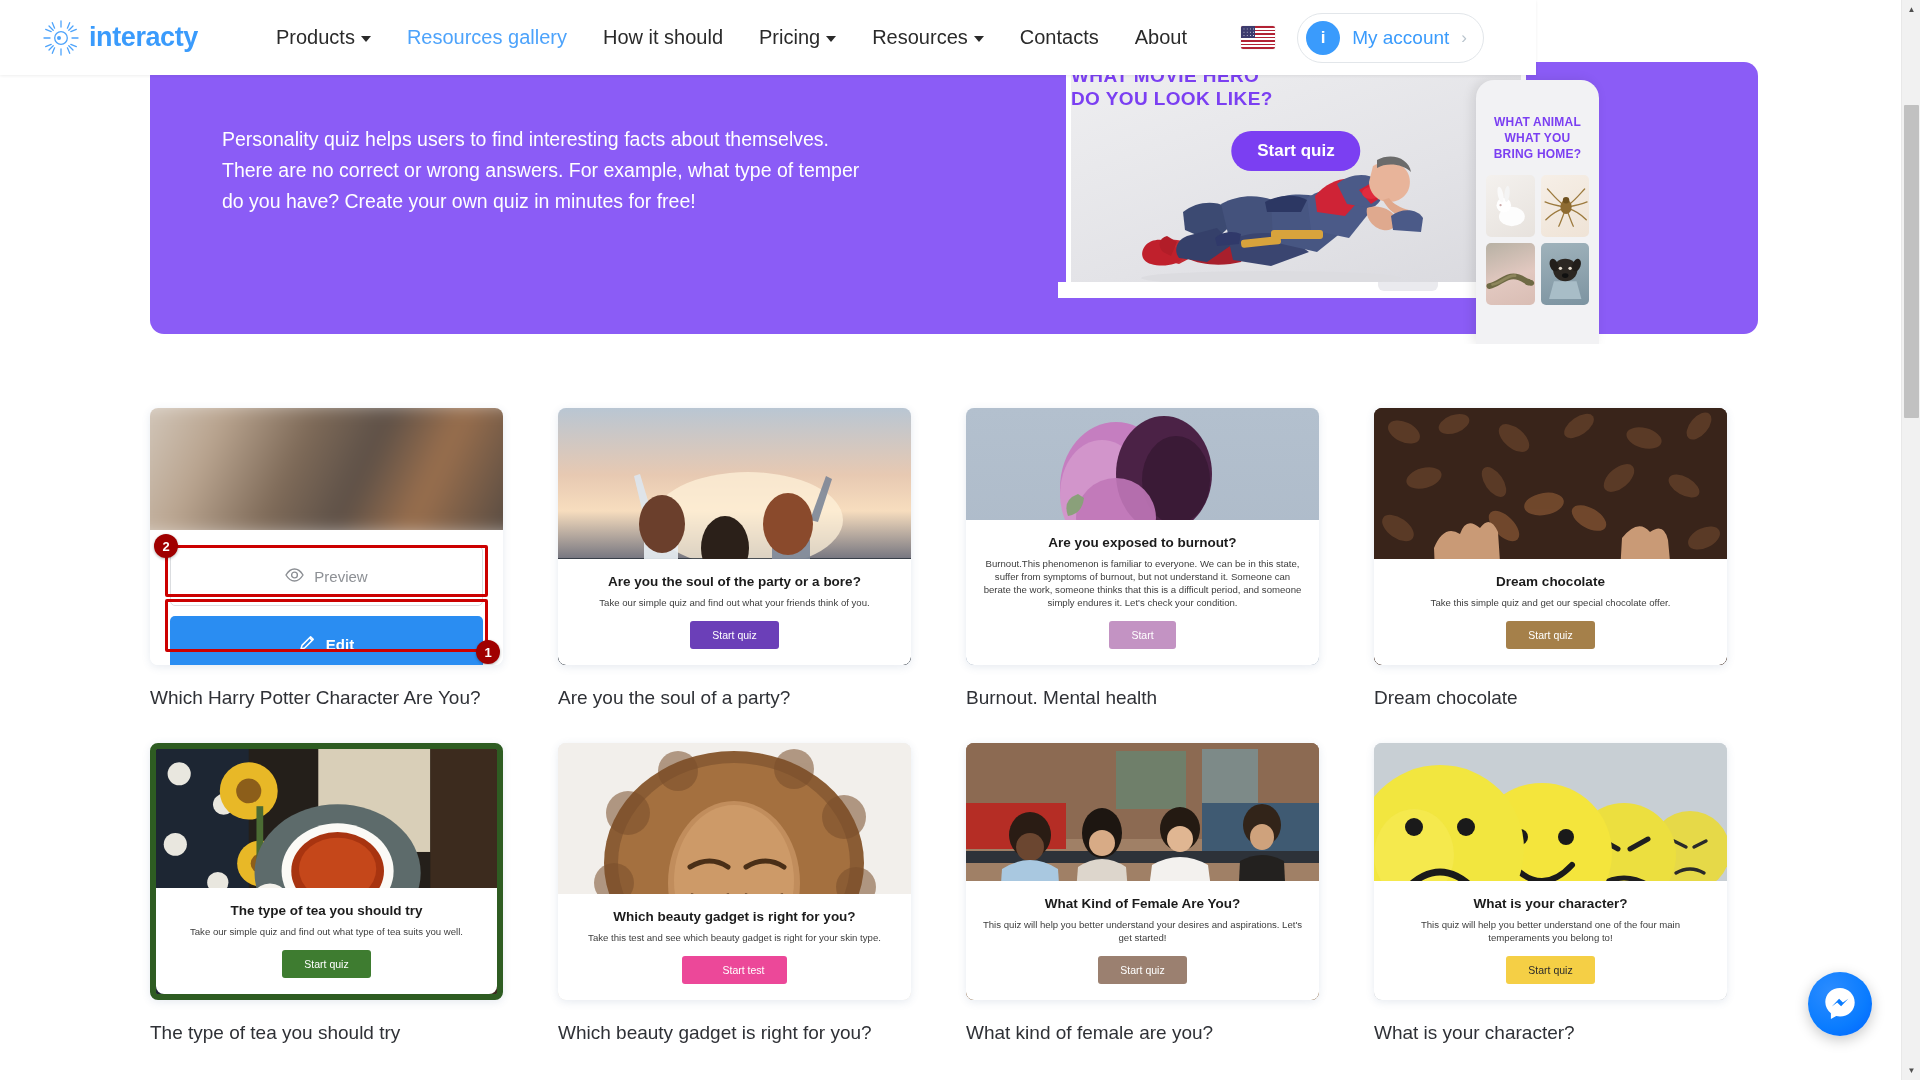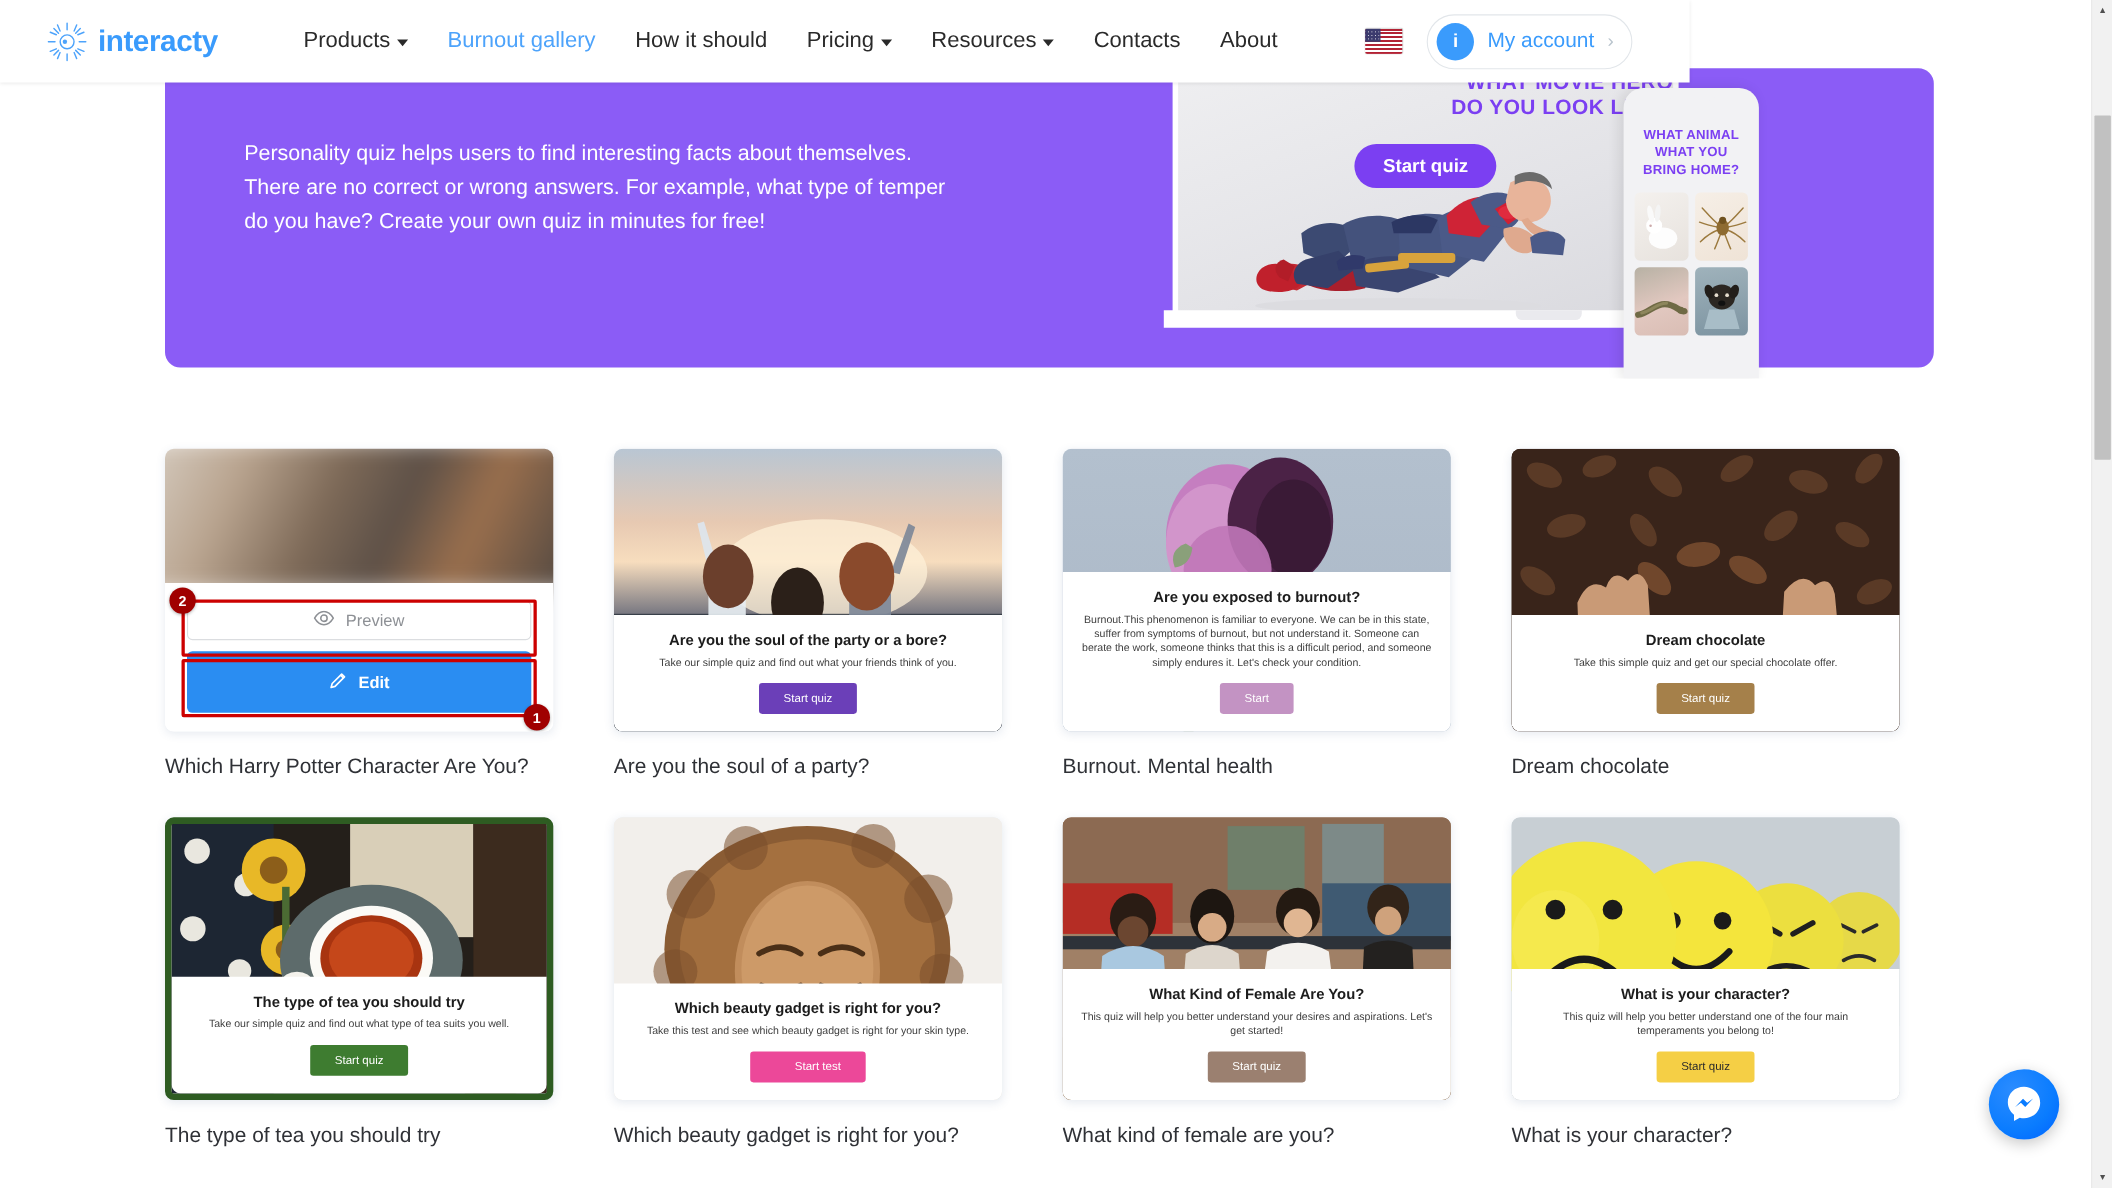--- a/index.html
+++ b/index.html
@@ -63,21 +63,21 @@
   .banner-title-row { display:flex; align-items:center; gap: 22px; }
   .person-icon svg { display:block; }
   .banner-title { font-size: 34px; font-weight: bold; color:#fff; letter-spacing:-0.2px; }
   .banner-desc { margin-top: 40px; font-size: 19.5px; line-height: 31px; color:#fff; max-width: 640px; }
 
   
   .banner-visual { position:absolute; right:0; top:-8px; width: 700px; height: 290px; overflow:hidden; border-radius:0 14px 14px 0;}
   .laptop { position:absolute; left:8px; top:0; width: 460px; height: 236px; background:#fff; border-radius: 4px 4px 0 0; overflow:hidden;}
   .laptop-screen { position:absolute; left:5px; top:0; right:5px; bottom:0;
     background: linear-gradient(160deg,#efeff1 0%, #e3e3e7 60%, #d9d9de 100%); }
-  .hero-head { position:absolute; top:10px; left:0; right:0; text-align:right;
+  .hero-head { position:absolute; top:10px; left:0; right:0; text-align:left;
      font-size:19px; font-weight:bold; color:#7b3ff2; line-height:23px; letter-spacing:.4px;}
   .hero-btn { position:absolute; top:77px; left:50%; transform:translateX(-50%);
      background:#7b3ff2; color:#fff; font-size:17px; font-weight:600; border-radius:22px; padding:10px 26px;}
   .superman { position:absolute; bottom:4px; left:50px; width:310px; height:140px;}
   .laptop-base { position:absolute; left:-12px; top:228px; width: 484px; height:16px; background:#fff; border-radius:0 0 8px 8px;}
   .laptop-notch { position:absolute; left:50%; transform:translateX(-50%); top:228px; width:60px; height:9px; background:#eaeaee; border-radius:0 0 6px 6px;}
 
   .phone { position:absolute; left:418px; top:26px; width:123px; height:264px; background:#f2f2f4; border-radius:18px 18px 0 0; box-shadow:-3px 0 12px rgba(0,0,0,0.10); overflow:hidden;}
   .phone-notch { position:absolute; left:50%; transform:translateX(-50%); top:0; width:46px; height:12px; background:#f2f2f4; border-radius:0 0 10px 10px; box-shadow:0 2px 0 #f2f2f4;}
   .phone-title { position:absolute; top:34px; left:8px; right:8px; text-align:center; font-size:12px; font-weight:bold;
@@ -106,21 +106,21 @@
   .ov-title { font-size: 13.5px; font-weight: bold; color:#1c1c1c; line-height:17px;}
   .ov-desc { margin-top:6px; font-size:9.6px; color:#3d3d3d; line-height:13px;}
   .ov-btn { display:inline-block; margin-top:12px; padding:8px 22px; border-radius:3px;
     font-size:10.5px; color:#fff; }
 
   
   .hover-card .card-thumb { background:#fff; }
   .hover-img { position:absolute; left:0; top:0; right:0; height:122px; filter: blur(9px); transform: scale(1.12); }
   .hover-actions { position:absolute; left:0; right:0; top:122px; bottom:0; background:#fff; padding: 16px 20px 18px; }
   .btn-preview {
-    height: 36px; border:1px solid #dbdde0; border-radius:5px; background:#fff;
+    height: 60px; border:1px solid #dbdde0; border-radius:5px; background:#fff;
     display:flex; align-items:center; justify-content:center; gap:10px;
     font-size:15px; color:#8d9095; cursor:pointer;
   }
   .btn-edit {
     margin-top: 10px; height: 56px; border-radius:5px; background:#2a8df2; border:none;
     display:flex; align-items:center; justify-content:center; gap:10px;
     font-size:15px; color:#fff; font-weight:600; cursor:pointer;
   }
   .hl { position:absolute; border: 3px solid #cc0000; border-radius:2px; pointer-events:none; z-index:5;}
   .hl-2 { left: 15px; top: 137px; width: 323px; height: 52px; }
@@ -174,21 +174,21 @@
       </span>
       <span class="logo-text">interacty</span>
     </div>
 
     <nav class="nav">
       <div class="nav-item">
         <span>Products</span>
         <i class="caret"></i>
       </div>
       <div class="nav-item active">
-        <span>Burnout gallery</span>
+        <span>Resources gallery</span>
       </div>
       <div class="nav-item">
         <span>How it should</span>
       </div>
       <div class="nav-item">
         <span>Pricing</span>
         <i class="caret"></i>
       </div>
       <div class="nav-item">
         <span>Resources</span>

